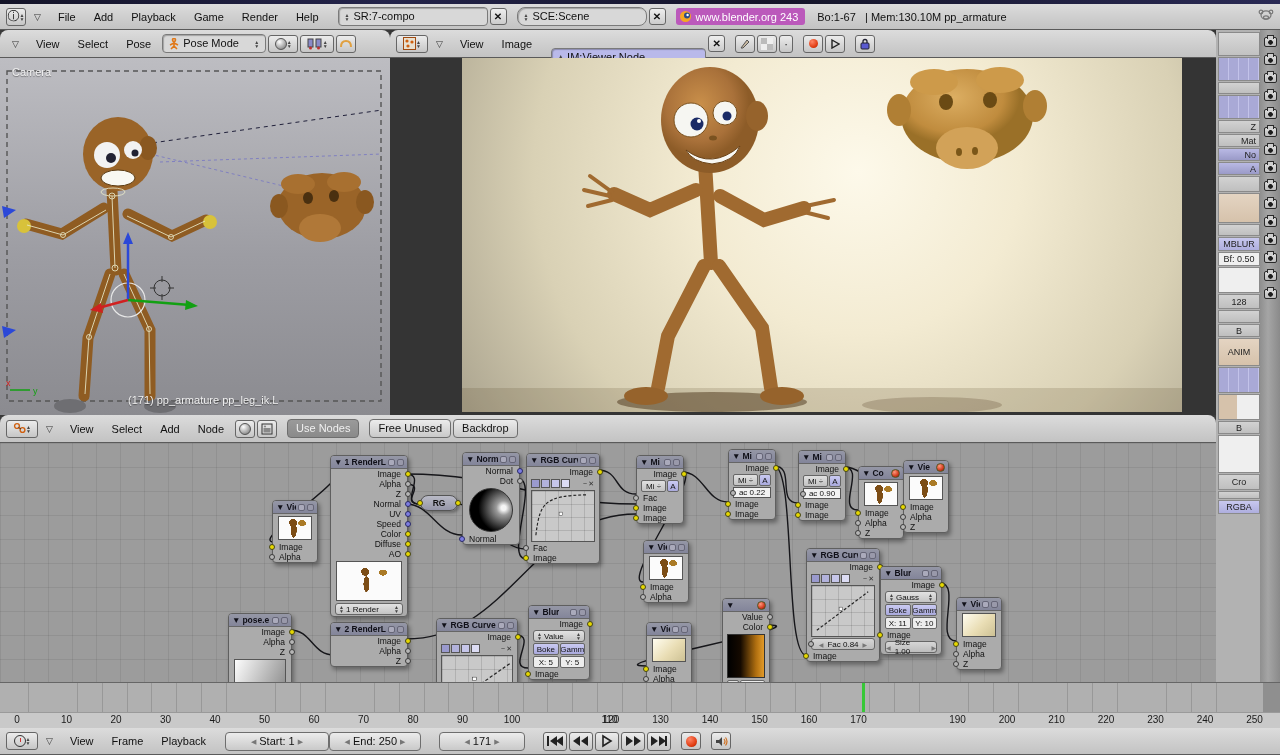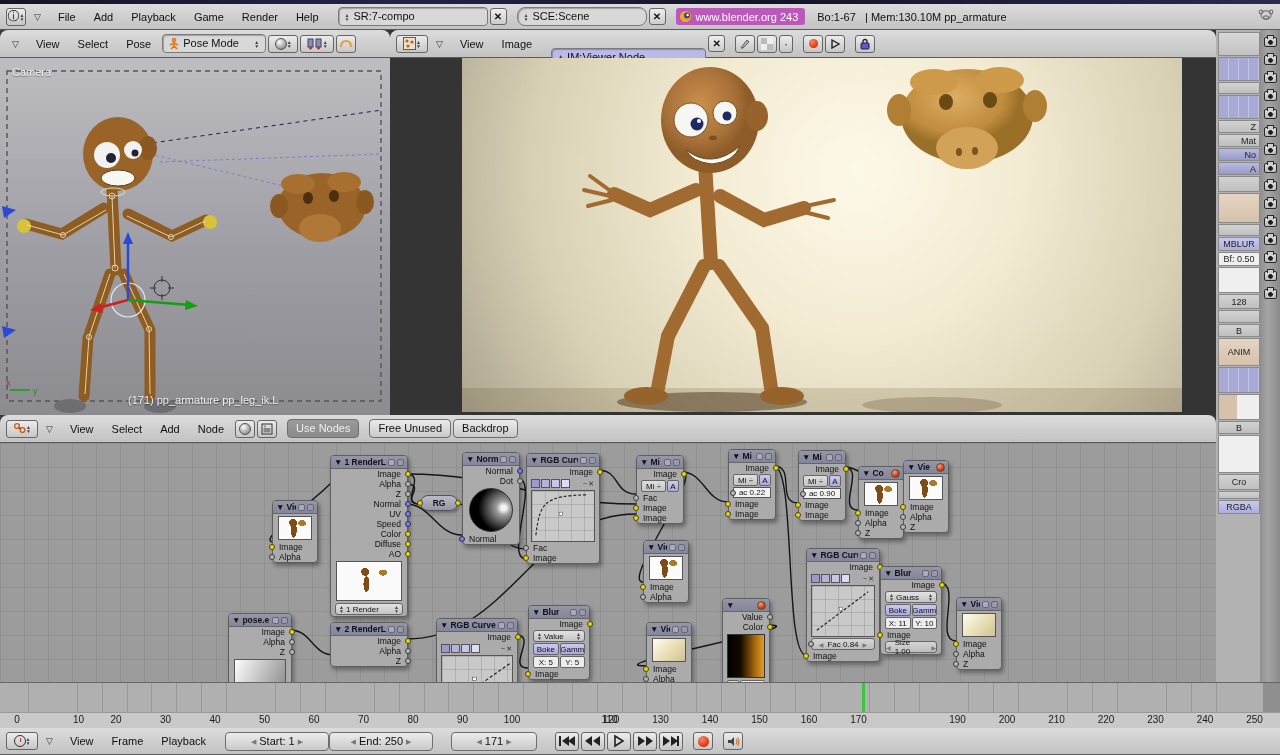--- a/index.html
+++ b/index.html
@@ -878,21 +878,21 @@
       </div>
   </div>
 
   <div id="tline" class="abs">
     <div id="tl-ruler">
       <div id="tl-dark-end"></div>
       <div id="playhead" style="left: 862.45px; background: rgb(55, 200, 55);"></div>
     </div>
     <div id="tl-nums">
         <span class="tl-num" style="left: 17px;">0</span>
-        <span class="tl-num" style="left: 66.5px; margin-left: 12px;">10</span>
+        <span class="tl-num" style="left: 66.5px;">10</span>
         <span class="tl-num" style="left: 116px;">20</span>
         <span class="tl-num" style="left: 165.5px;">30</span>
         <span class="tl-num" style="left: 215px;">40</span>
         <span class="tl-num" style="left: 264.5px;">50</span>
         <span class="tl-num" style="left: 314px;">60</span>
         <span class="tl-num" style="left: 363.5px;">70</span>
         <span class="tl-num" style="left: 413px;">80</span>
         <span class="tl-num" style="left: 462.5px;">90</span>
         <span class="tl-num" style="left: 512px;">100</span>
         <span class="tl-num" style="left: 561.5px; margin-left: 48px;">110</span>
@@ -920,21 +920,21 @@
           </span>
       </span>
       <span class="tri">▽</span>
       <span><span class="menu-item">View</span><span class="menu-item">Frame</span><span class="menu-item">Playback</span></span>
       <span class="sep"></span>
       <span class="btn" style="width:104px; justify-content:center;">
         <span style="color:#777;font-size:7px">◀</span>
           <span>Start: 1</span>
           <span style="color:#777;font-size:7px">▶</span>
       </span>
-      <span class="btn" style="width:104px; justify-content:center; margin-left:-2px;">
+      <span class="btn" style="width:92px; justify-content:center; margin-left:-2px;">
         <span style="color:#777;font-size:7px">◀</span>
           <span>End: 250</span>
           <span style="color:#777;font-size:7px">▶</span>
       </span>
       <span class="sep" style="width:14px"></span>
       <span class="btn" style="width:86px; justify-content:center;">
         <span style="color:#777;font-size:7px">◀</span>
           <span>171</span>
           <span style="color:#777;font-size:7px">▶</span>
       </span>

